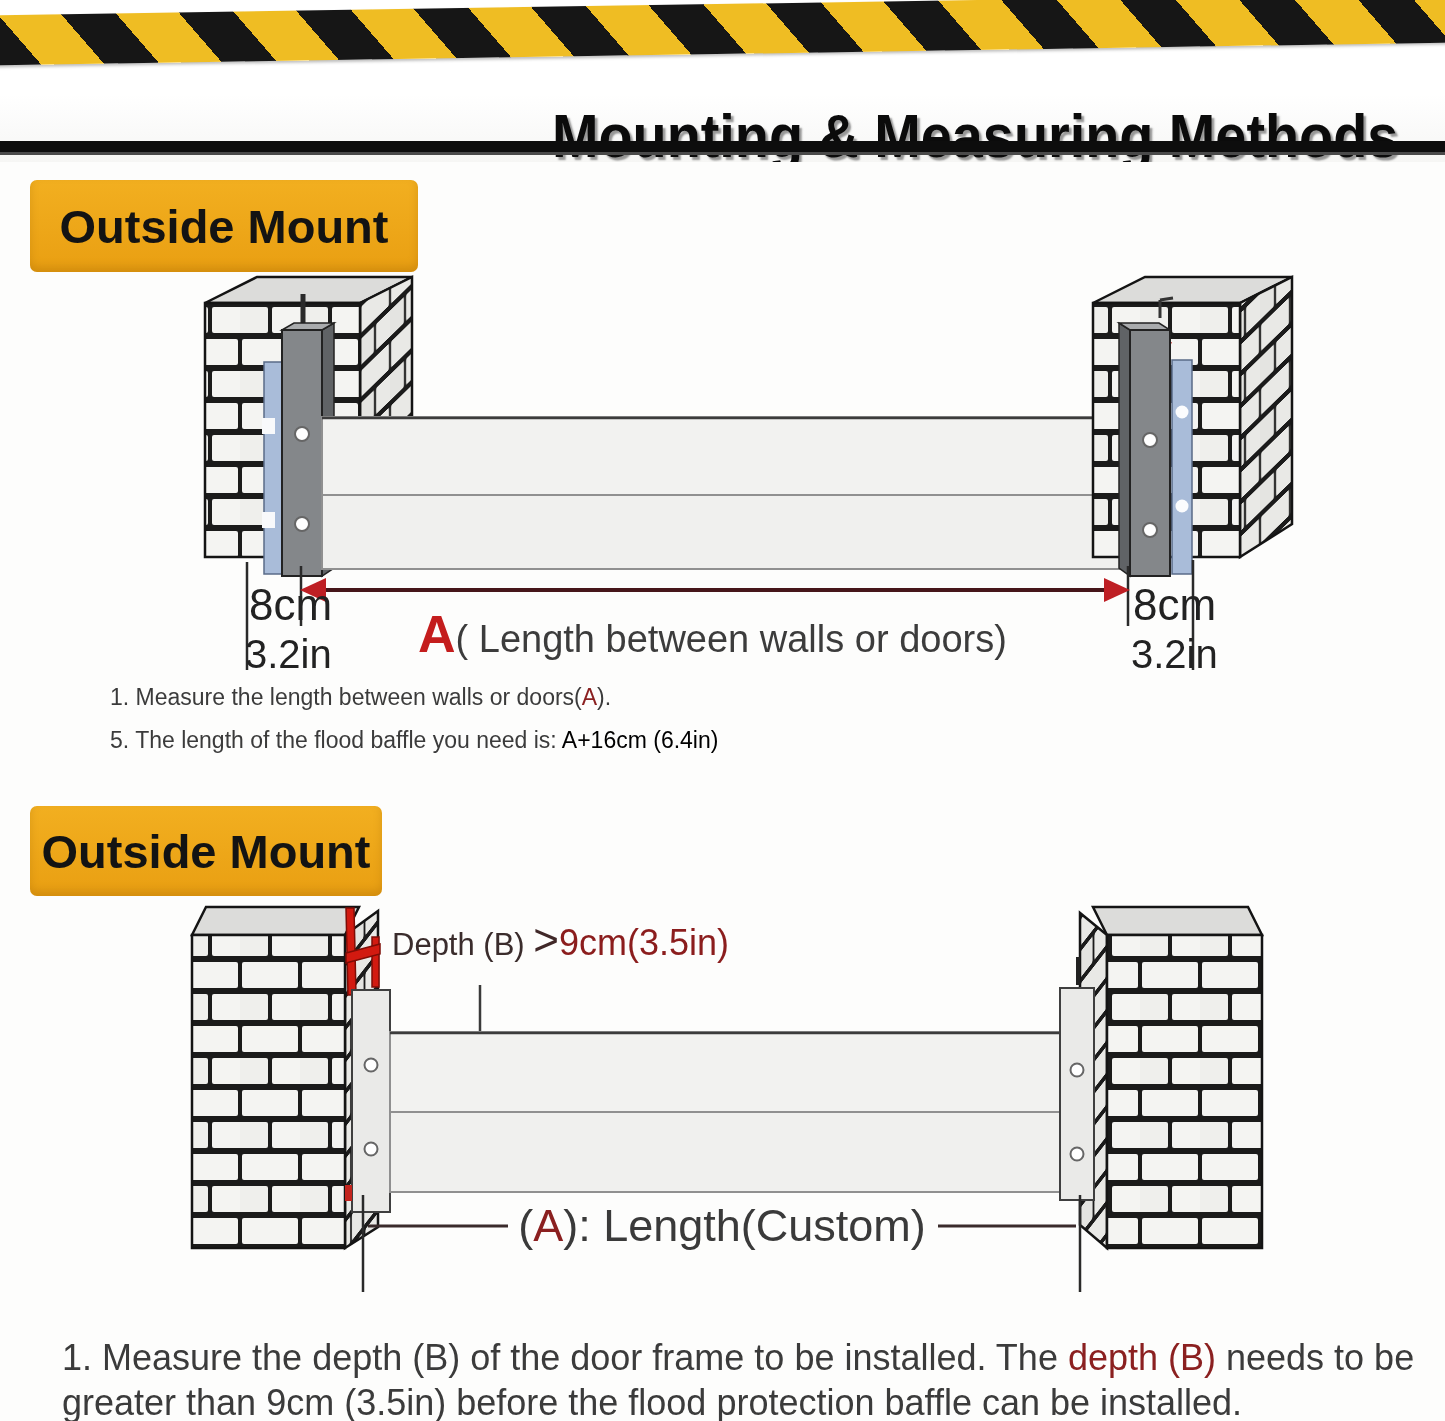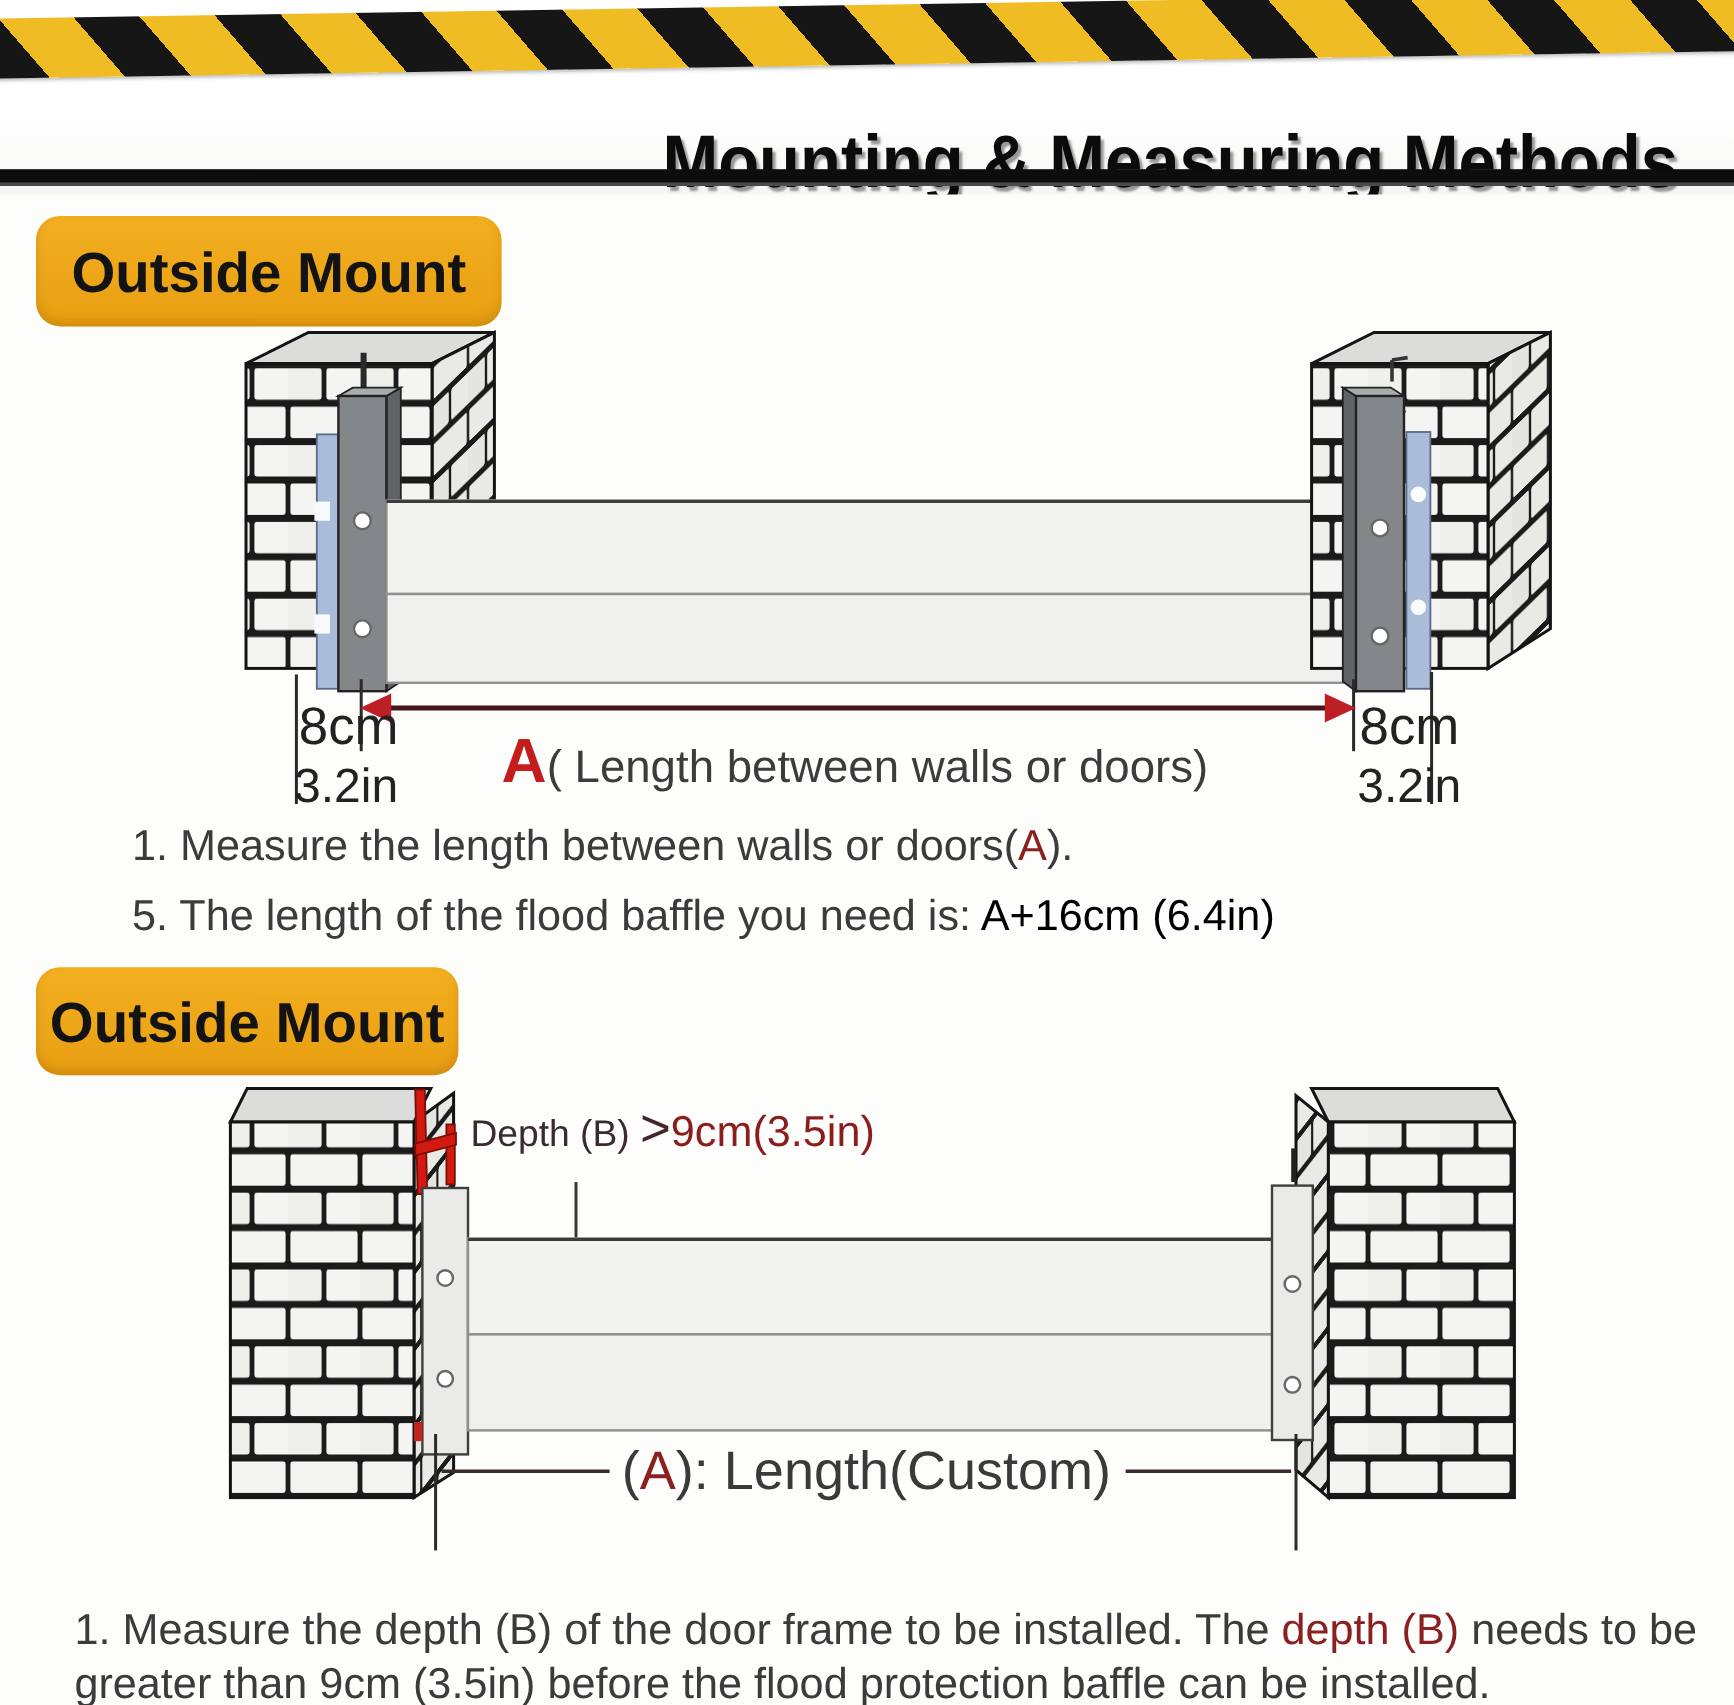--- a/index.html
+++ b/index.html
@@ -14,34 +14,34 @@
   .title-band { position:absolute; top:74px; left:0; right:0; height:82px; text-align:right;
     background:linear-gradient(#ffffff,#f4f4f2);margin-top:20px; }
   .title-band h1 { display:inline-block; margin-top:6px; font-size:62px; font-weight:700; color:#0b0b0b;
     transform:scaleX(.9); letter-spacing:0; white-space:nowrap;
     text-shadow:3px 3px 2px rgba(70,70,70,.55); }
   .black-bar { position:absolute; top:141px; left:0; right:0; height:14px; background:#0d0d0d;
     border-bottom:3px solid #4a4a4a; }
 
   
   .badge { position:absolute; display:flex; align-items:center; justify-content:center;
-    background:linear-gradient(#F2AF20,#E99F12); border-radius:20px; color:#131313;
+    background:linear-gradient(#F2AF20,#E99F12); border-radius:7px; color:#131313;
     font-size:47px; font-weight:600; box-shadow:inset 0 -5px 8px rgba(150,95,0,.28); }
   #badge-outside { left:30px; top:180px; width:388px; height:92px; }
   #badge-inside  { left:30px; top:806px; width:352px; height:90px; }
 
   
   svg.diagram { position:absolute; left:0; width:1445px; height:400px; }
   #diagram-outside { top:272px; }
   #diagram-inside  { top:895px; }
   svg text { font-family:"Liberation Sans", sans-serif; }
 
   
   .steps { position:absolute; color:#3B3B3B; }
-  #steps-outside { left:110px; top:684px; font-size:36px; }
+  #steps-outside { left:110px; top:684px; font-size:23px; }
   #steps-outside p + p { margin-top:16px; }
   #inside-step1 { left:74px; top:1283px; font-size:36px; }
   #inside-step2 { left:62px; top:1335px; width:1380px; font-size:36px; line-height:1.25; }
   .red    { color:#000000;text-align:center; }
   .maroon { color:#8B2020; }
 </style>
 </head>
 <body>
 
 <div class="page">

